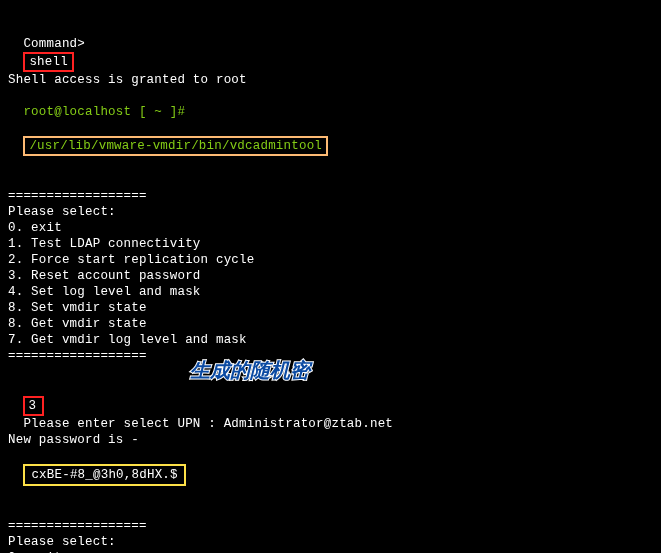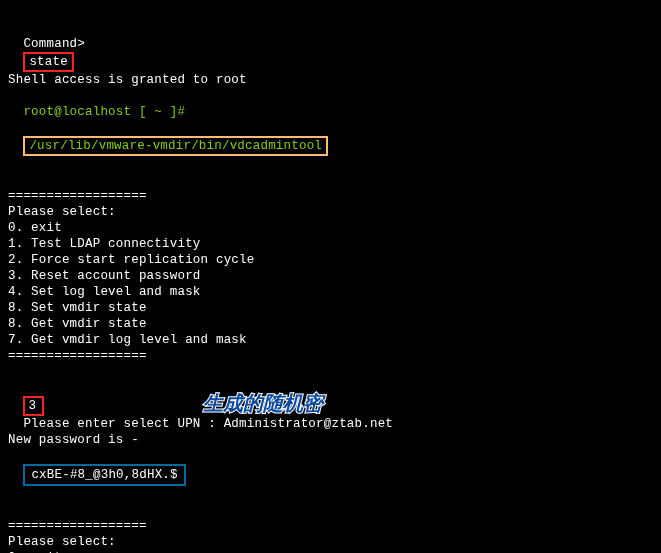--- a/index.html
+++ b/index.html
@@ -11,42 +11,42 @@
     line-height: 16px;
     width: 645px;
     letter-spacing: 0.2px;
     position: relative;
   }
   .white { color: #fff; }
   .red { color: #84cc16; }
   .vline { white-space: pre; }
   .box-red { display: inline-block; border: 2px solid #f22; padding: 0 4px; }
   .underline-red { display: inline-block; border: 2px solid #fdba74; padding: 0 4px; }
-  .box-blue-big { display: inline-block; border: 2px solid #0369a1; padding: 1px 6px; }
+  .box-blue-big { display: inline-block; border: 2px solid #fde047; padding: 1px 6px; }
   .annotation {
     position: absolute;
     font-family: system-ui, sans-serif;
     font-weight: 900;
     font-size: 20px;
     color: #0b4aa2;
     -webkit-text-stroke: 2px #fff;
     paint-order: stroke fill;
     pointer-events: none;
     font-style: italic;
     letter-spacing: 0;
   }
 </style>
 </head>
 <body>
 
 <div class="vline white"> </div>
 
 <div class="vline white">
   <span>Command&gt;</span>
-  <span class="box-red">state</span>
+  <span class="box-red">shell</span>
 </div>
 
 <div class="vline white">Shell access is granted to root</div>
 
 <div class="vline">
   <span class="red">root@localhost [ ~ ]#</span>
   <span class="red"> </span>
   <span class="underline-red red">/usr/lib/vmware-vmdir/bin/vdcadmintool</span>
 </div>
 
@@ -71,20 +71,20 @@
   <span class="box-red" style="padding:0 6px 0 3px">3</span>
 </div>
 
 <div class="vline white">  Please enter select UPN : Administrator@ztab.net</div>
 <div class="vline white">New password is -</div>
 
 <div class="vline">
   <span class="box-blue-big white">cxBE-#8_@3h0,8dHX.$</span>
 </div>
 
-<div class="annotation" style="left:203px; top:362px;margin-top:33px;">生成的随机密</div>
+<div class="annotation" style="left:190px; top:362px;">生成的随机密</div>
 
 <div class="vline white"> </div>
 <div class="vline white"> </div>
 
 <div class="vline white">==================</div>
 <div class="vline white">Please select:</div>
 <div class="vline white">0. exit</div>
 
 </body></html>

